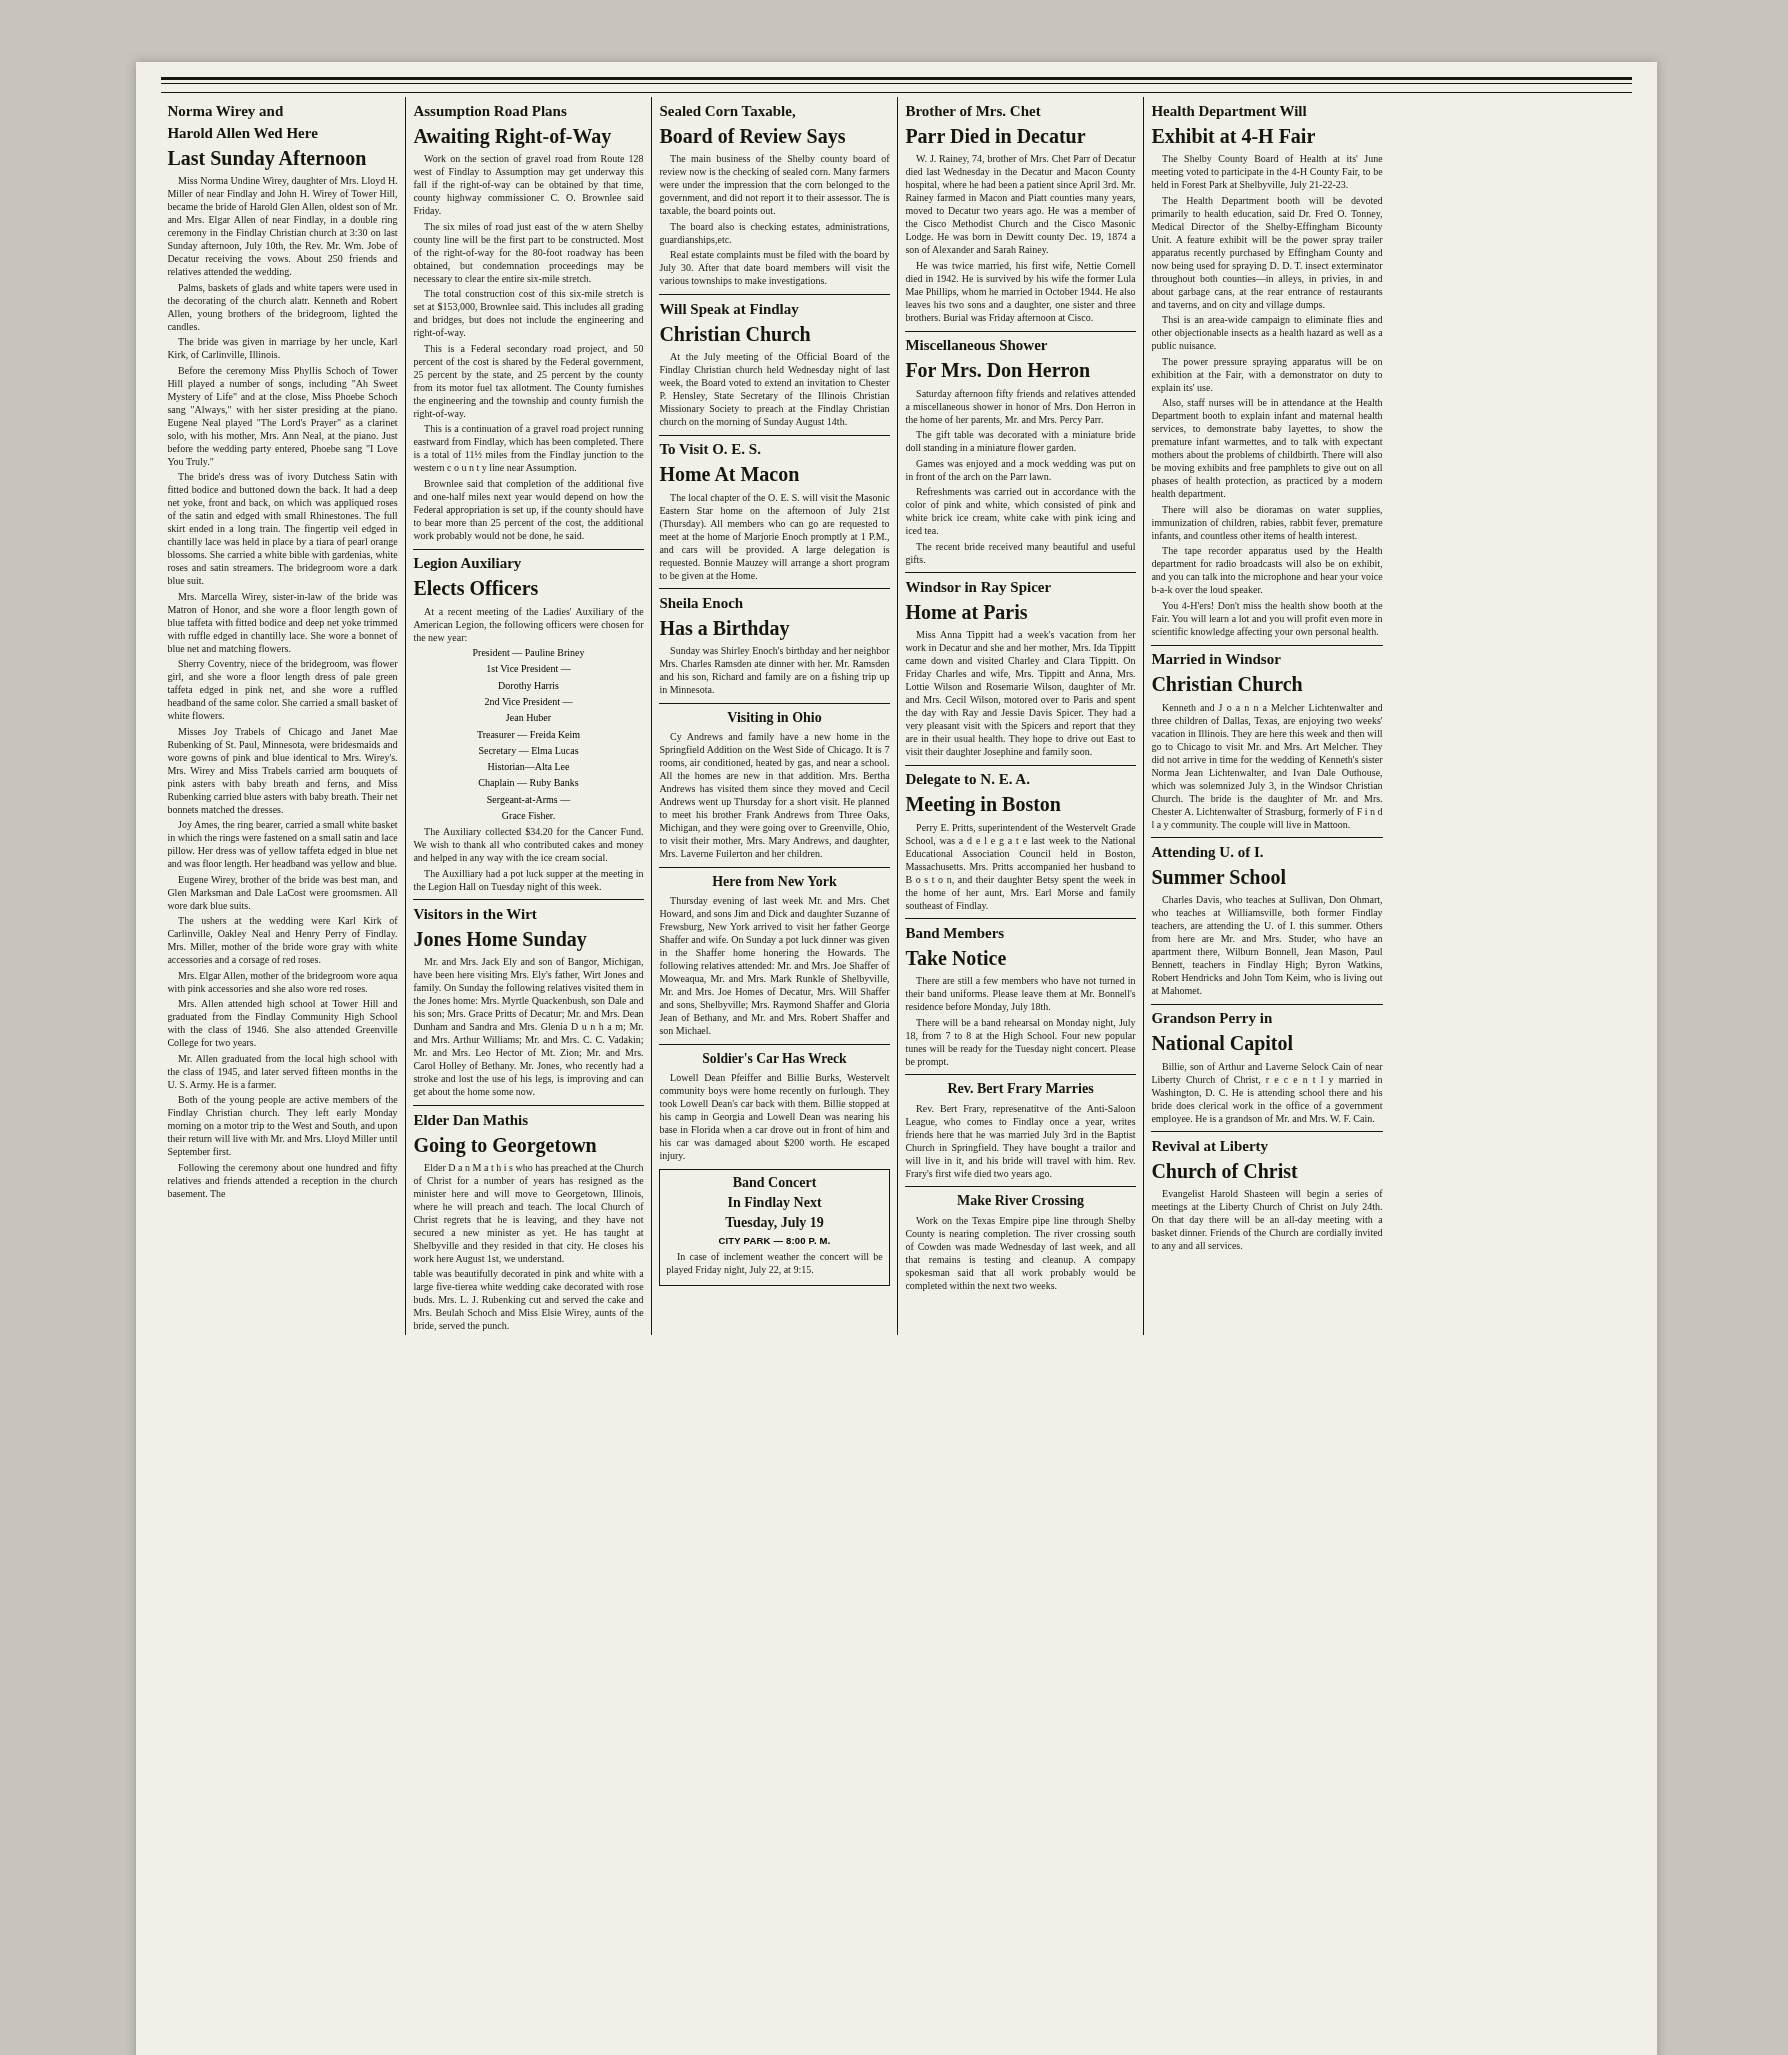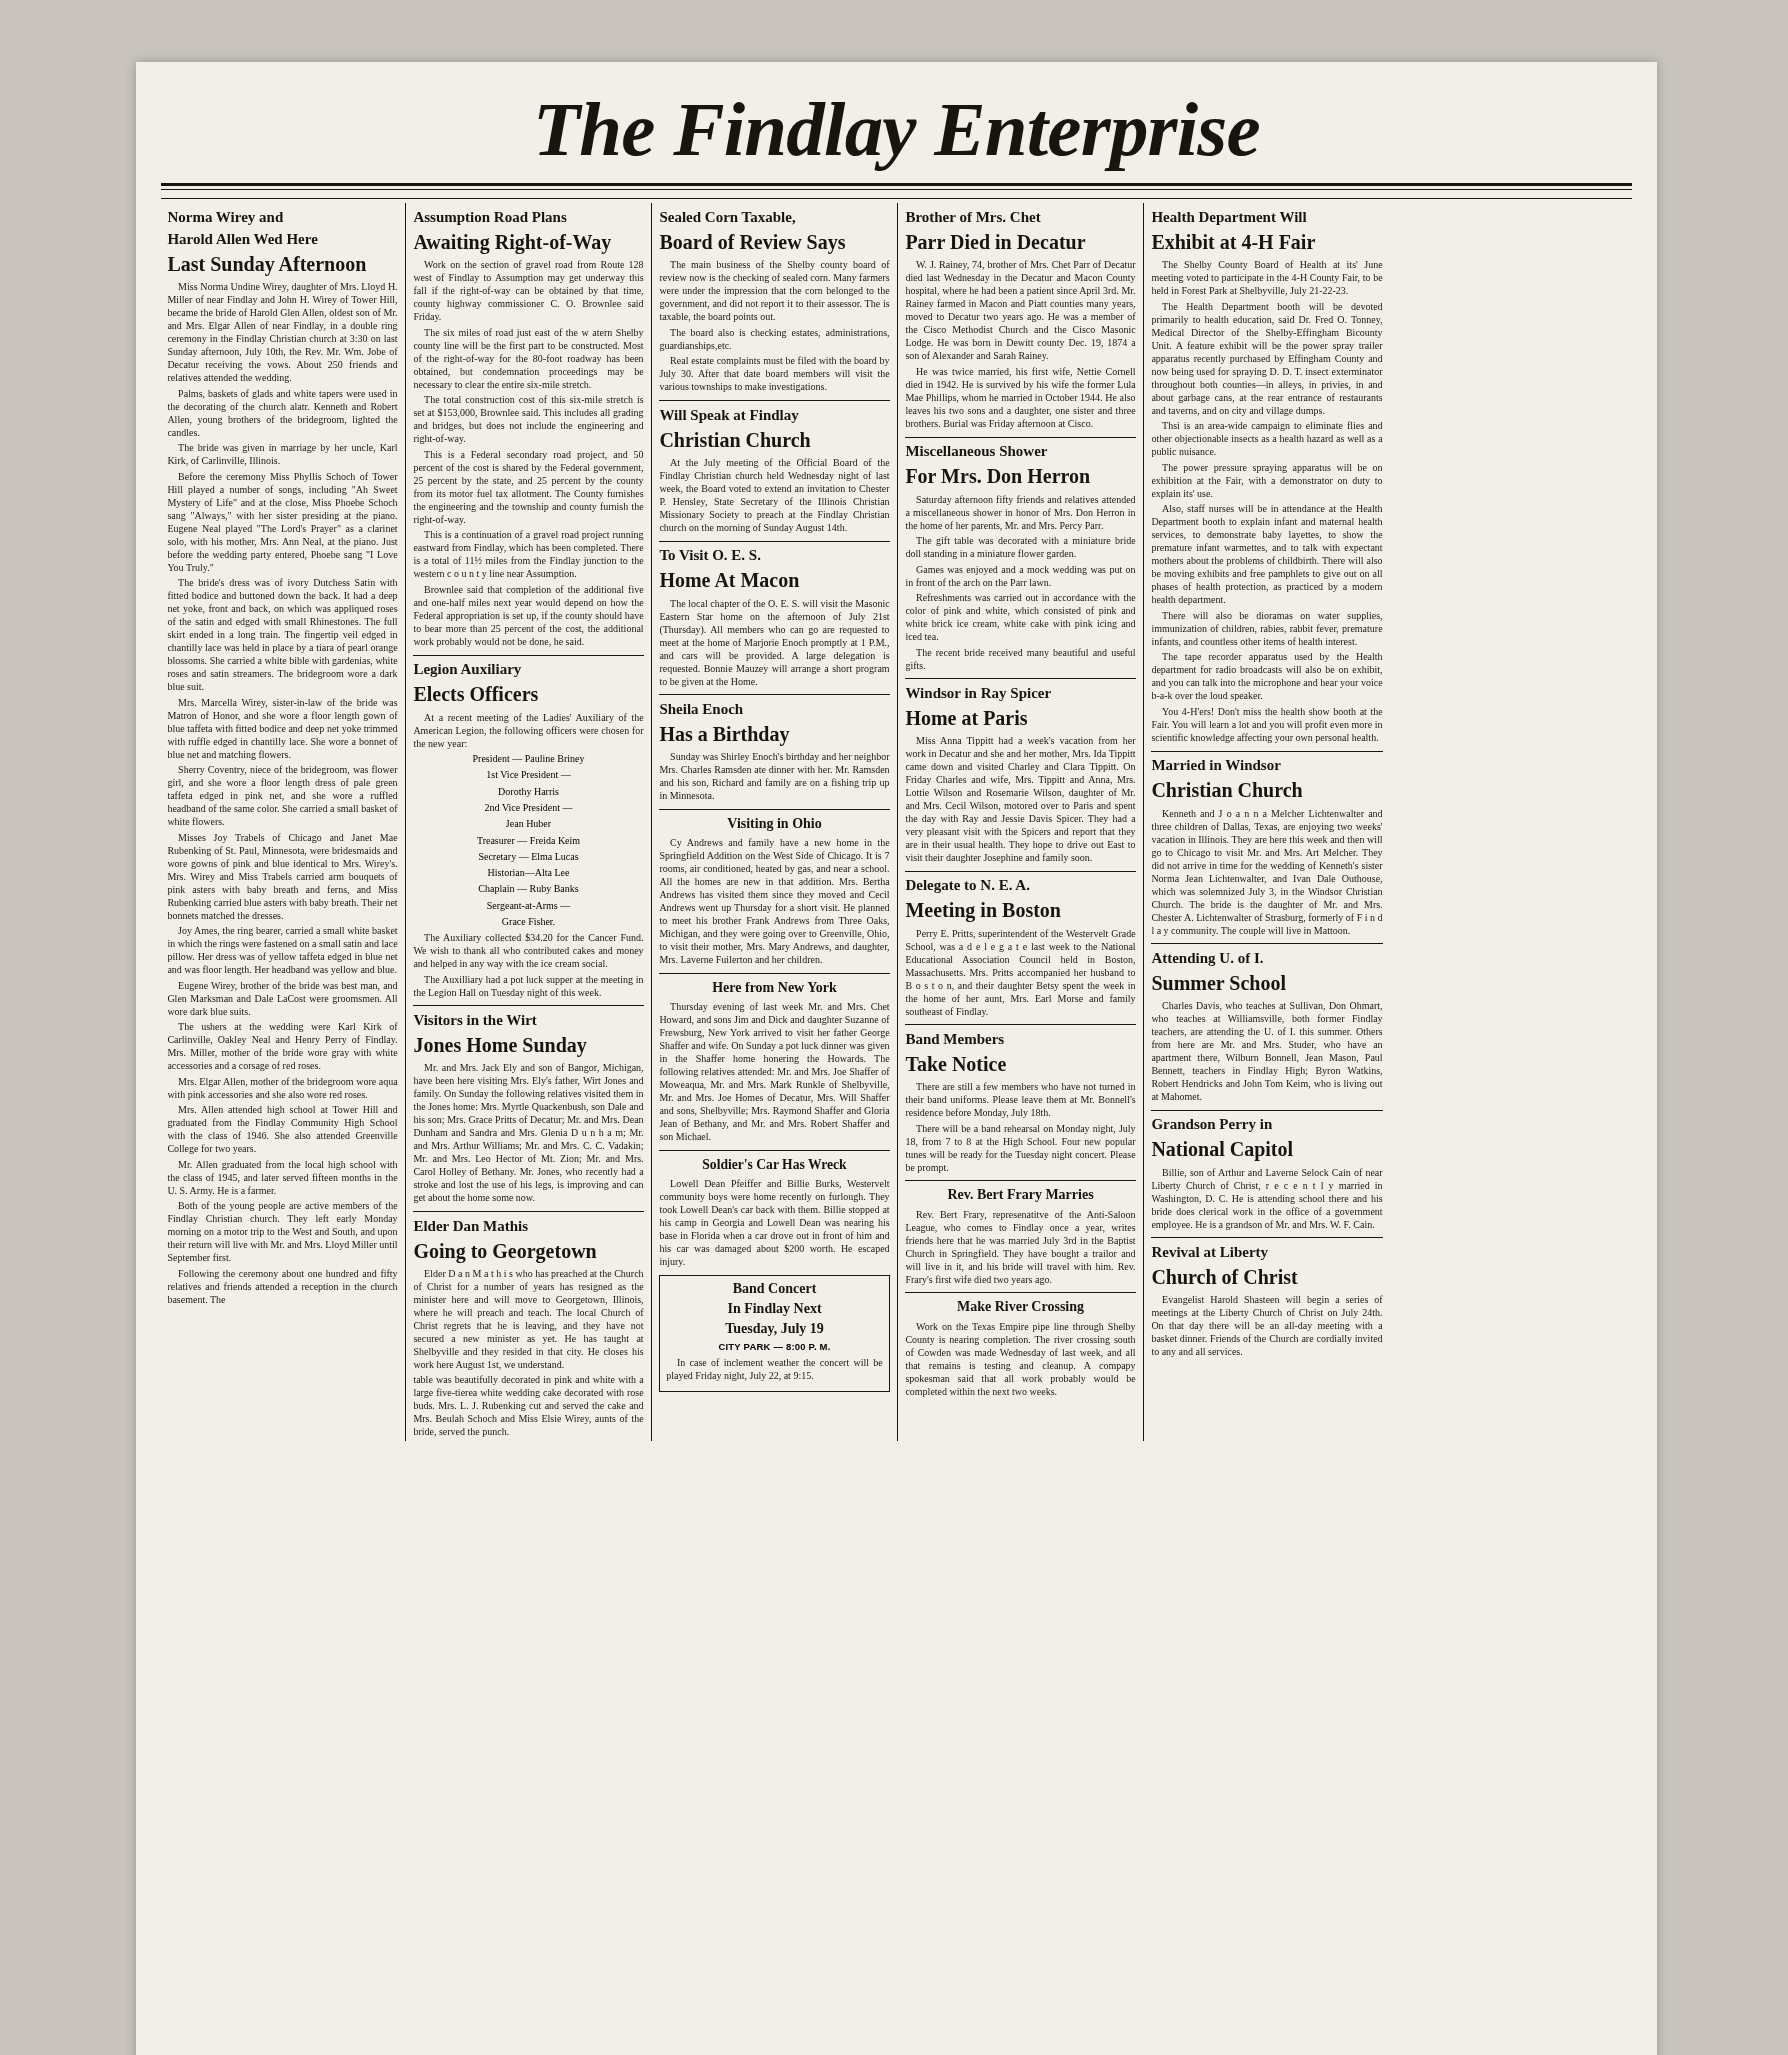--- a/index.html
+++ b/index.html
@@ -140,21 +140,20 @@
     letter-spacing: 0.2px;
     margin: 3.3px 0 4.1px 0;
   }
 </style>
 </head>
 <body>
 
 <div class="page">
   <div class="paper">
 
-    <div class="masthead">The Findlay Enterprise</div>
 
     <div class="rule-thick"></div>
     <div style="height:3.3px"></div>
     <div class="rule-thin"></div>
 
 
     <div class="rule-after-sub"></div>
 
     <div class="columns">
 

